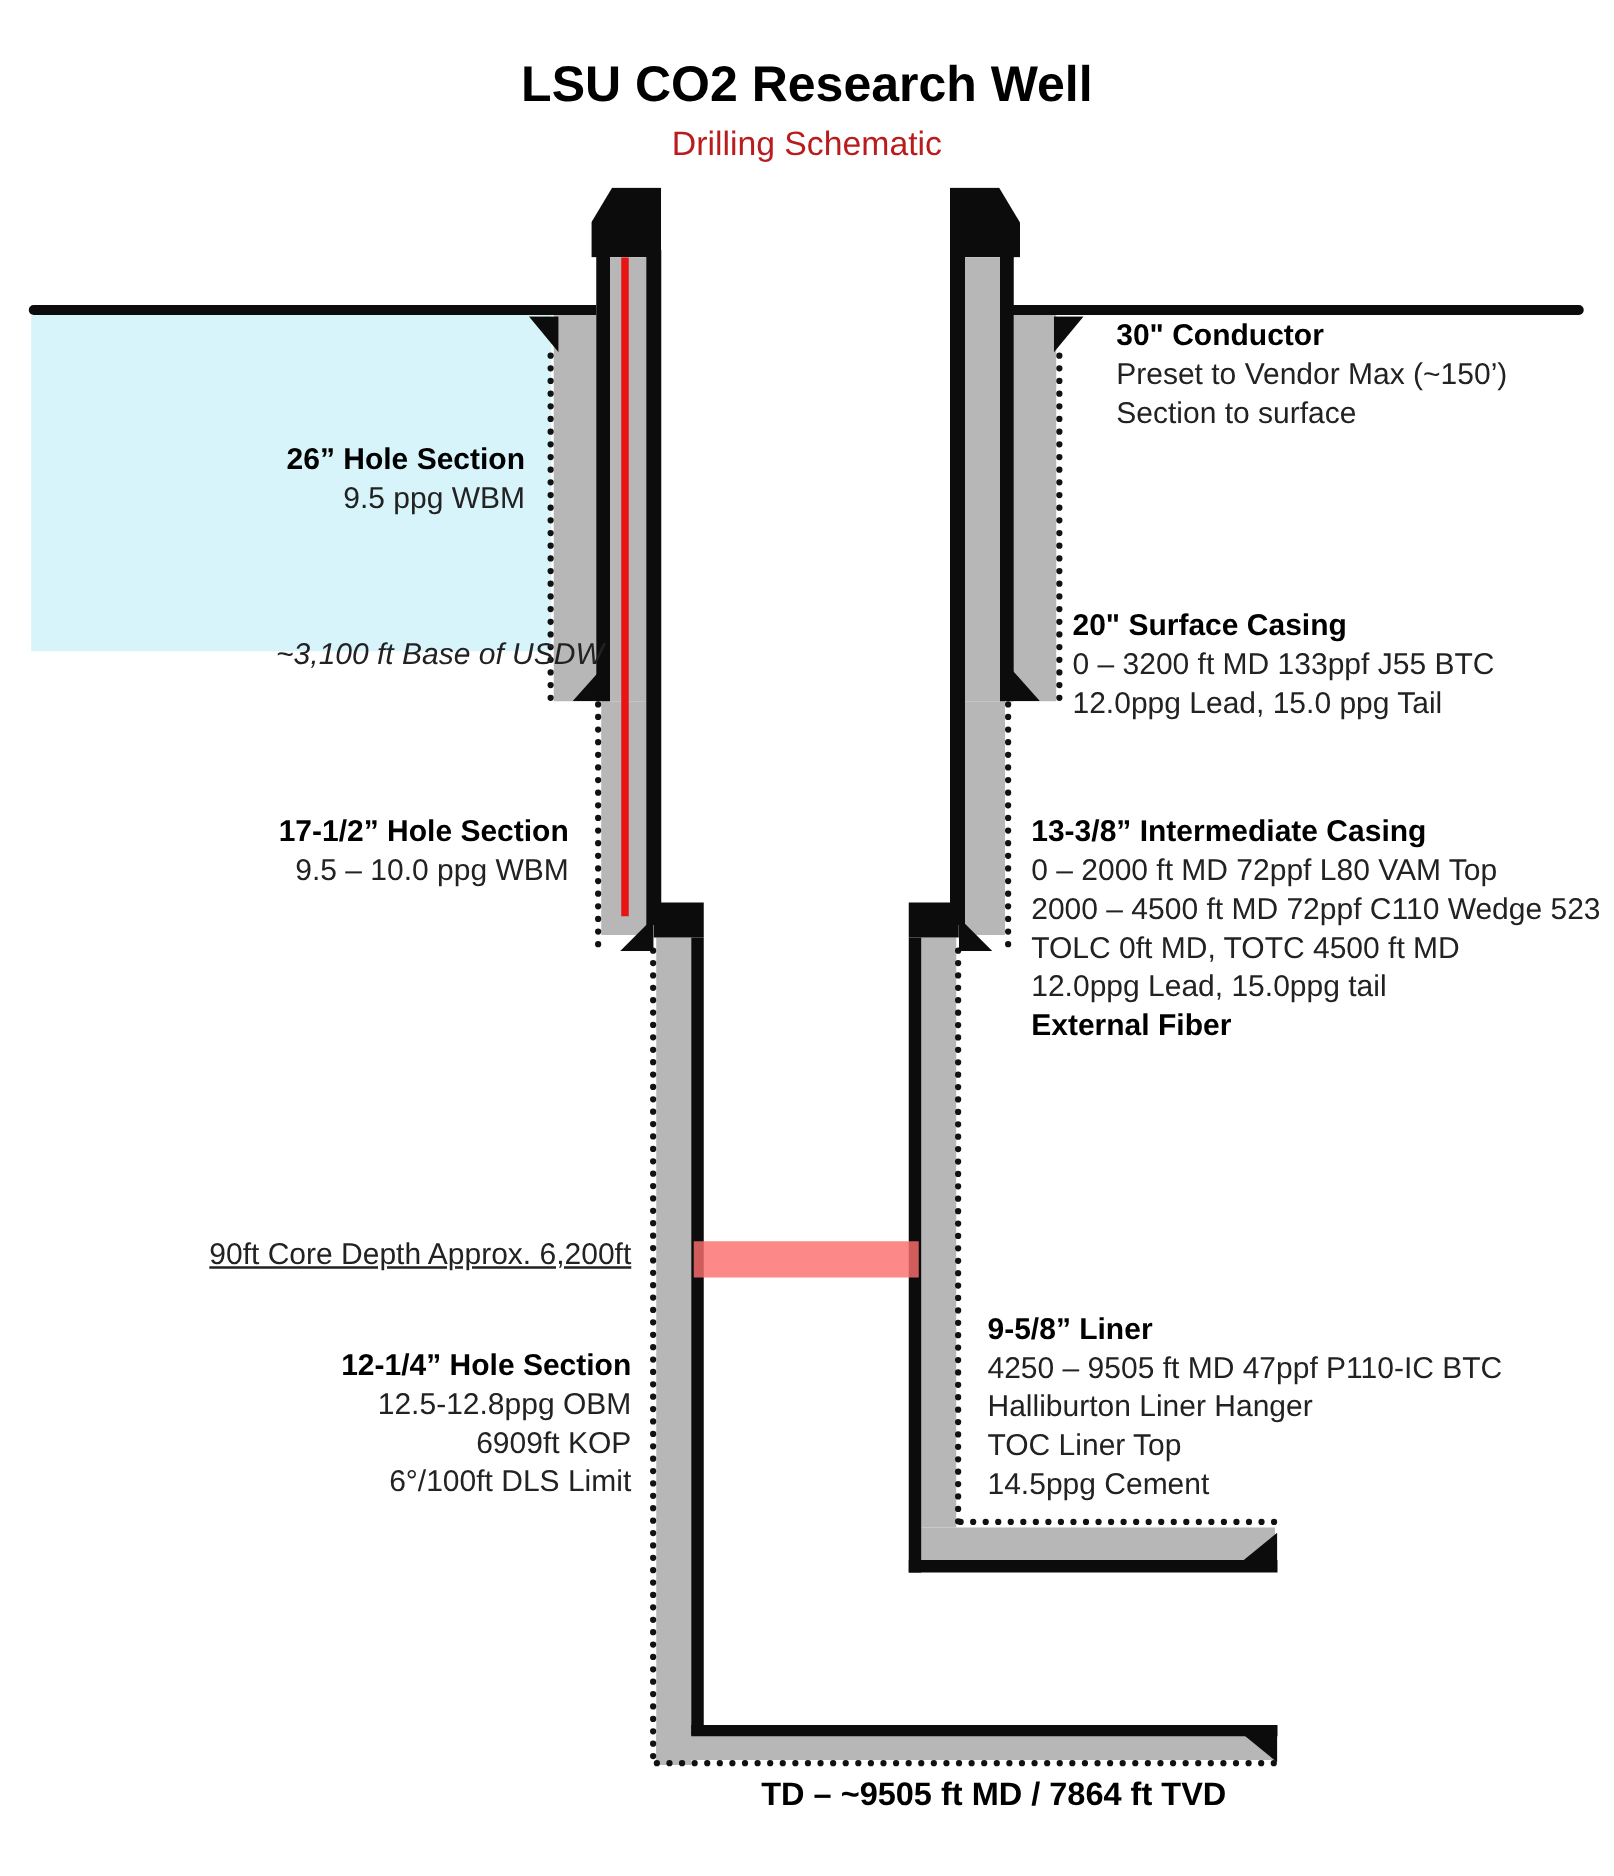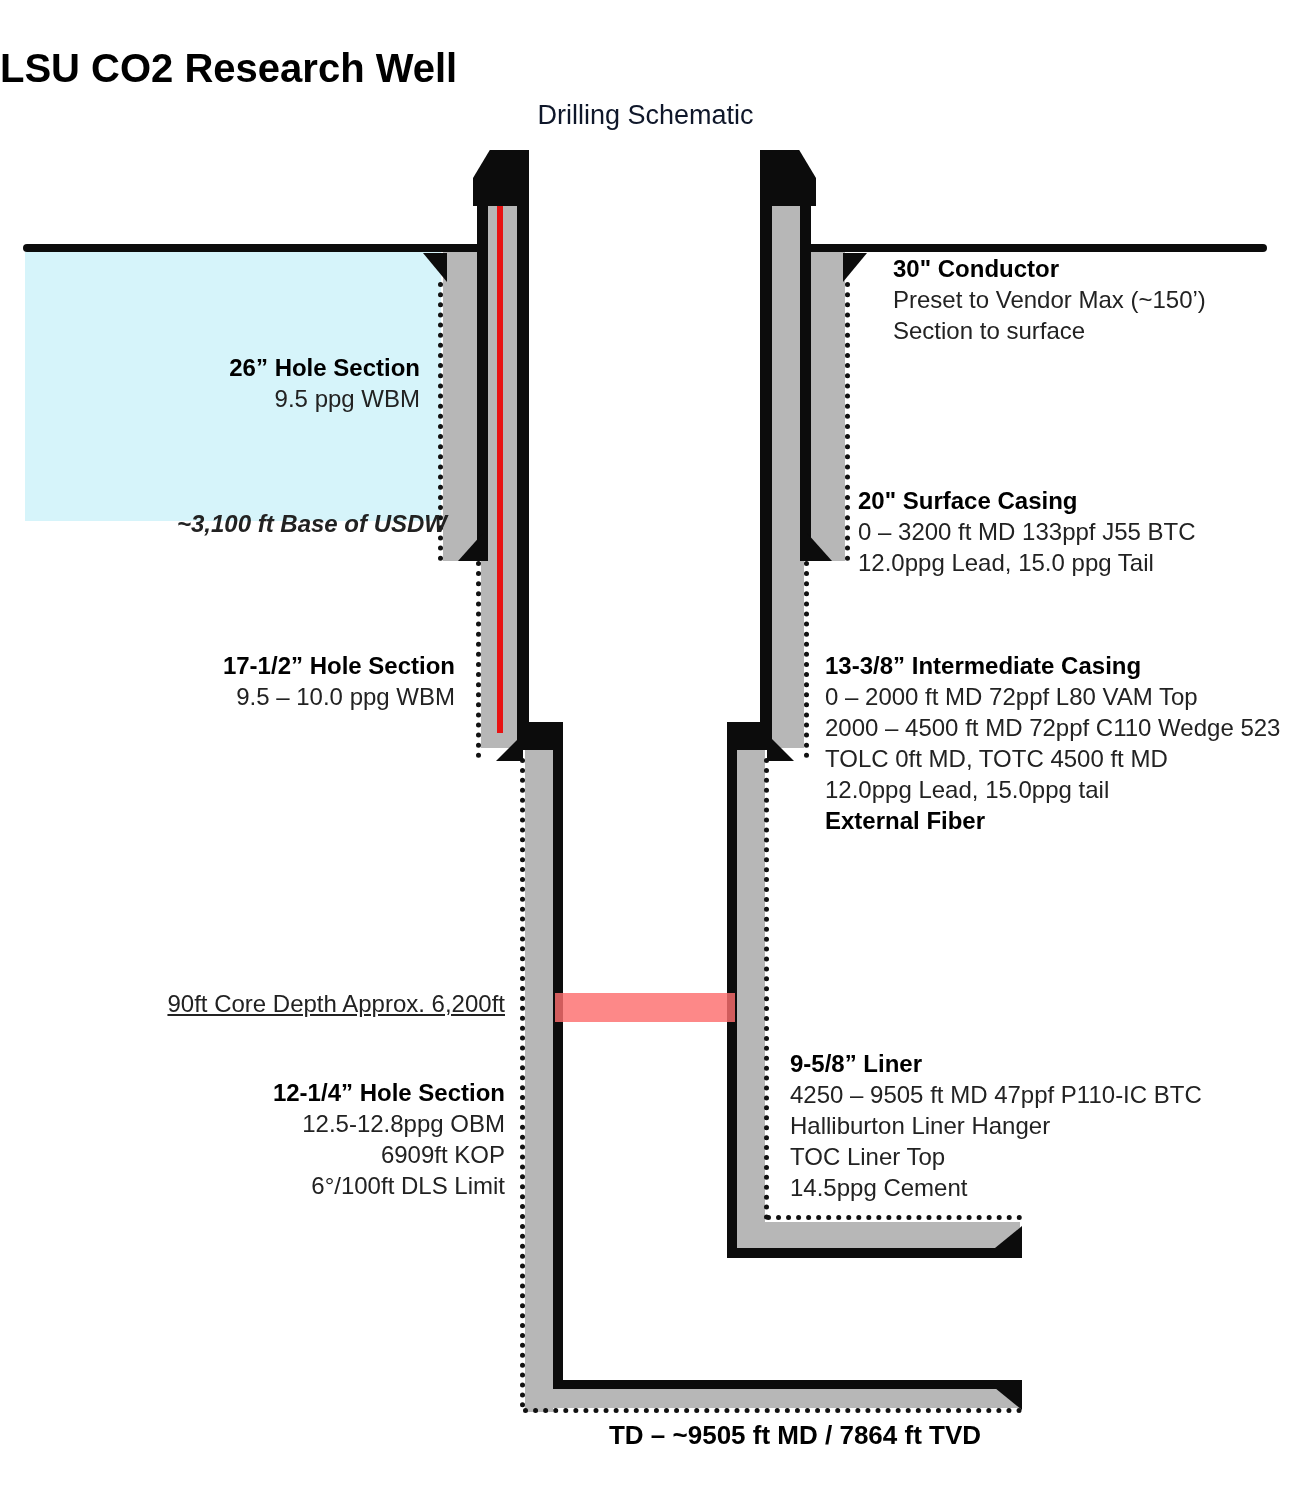--- a/index.html
+++ b/index.html
@@ -10,22 +10,22 @@
   .abs{position:absolute;}
   .gray{background:#b7b7b7;}
   .blk{background:#0c0c0c;}
   .label{position:absolute;font-size:24px;line-height:31px;white-space:nowrap;color:#222;}
   .label.right{text-align:right;}
   .b{font-weight:bold;color:#000;}
   .i{font-style:italic;}
   .red{color:#000000;}
   .dotv{width:0;border-left:5px dotted #111;}
   .doth{height:0;border-top:5px dotted #111;}
-  .title-main{position:absolute;left:0;width:100%;font-size:40px;font-weight:bold;color:#000;top:46px;}
-  .title-sub{position:absolute;left:0;width:100%;text-align:center;font-size:27px;color:#0f172a;top:100px;}
+  .title-main{position:absolute;left:0;width:100%;text-align:center;font-size:40px;font-weight:bold;color:#000;top:46px;}
+  .title-sub{position:absolute;left:0;width:100%;text-align:center;font-size:27px;color:#b91c1c;top:100px;}
 </style>
 </head>
 <body>
 
 <div id="canvas">
 
   <div class="title-main">LSU CO2 Research Well</div>
   <div class="title-sub">Drilling Schematic</div>
 
   <div class="abs" style="left:25px;top:252px;width:416px;height:269px;background:#d6f4fa;"></div>
@@ -89,21 +89,21 @@
     <div class="b">30" Conductor</div>
     <div>Preset to Vendor Max (~150’)</div>
     <div>Section to surface</div>
   </div>
 
   <div class="label right" style="right:871px;top:352px;">
     <div class="b">26” Hole Section</div>
     <div>9.5 ppg WBM</div>
   </div>
 
-  <div class="label right i" style="right:844px;top:508px;font-weight:bold;">
+  <div class="label right i" style="right:808px;top:508px;">
     <div>~3,100 ft Base of USDW</div>
   </div>
 
   <div class="label" style="left:858px;top:485px;">
     <div class="b">20" Surface Casing</div>
     <div>0 – 3200 ft MD 133ppf J55 BTC</div>
     <div>12.0ppg Lead, 15.0 ppg Tail</div>
   </div>
 
   <div class="label right" style="right:836px;top:650px;">

